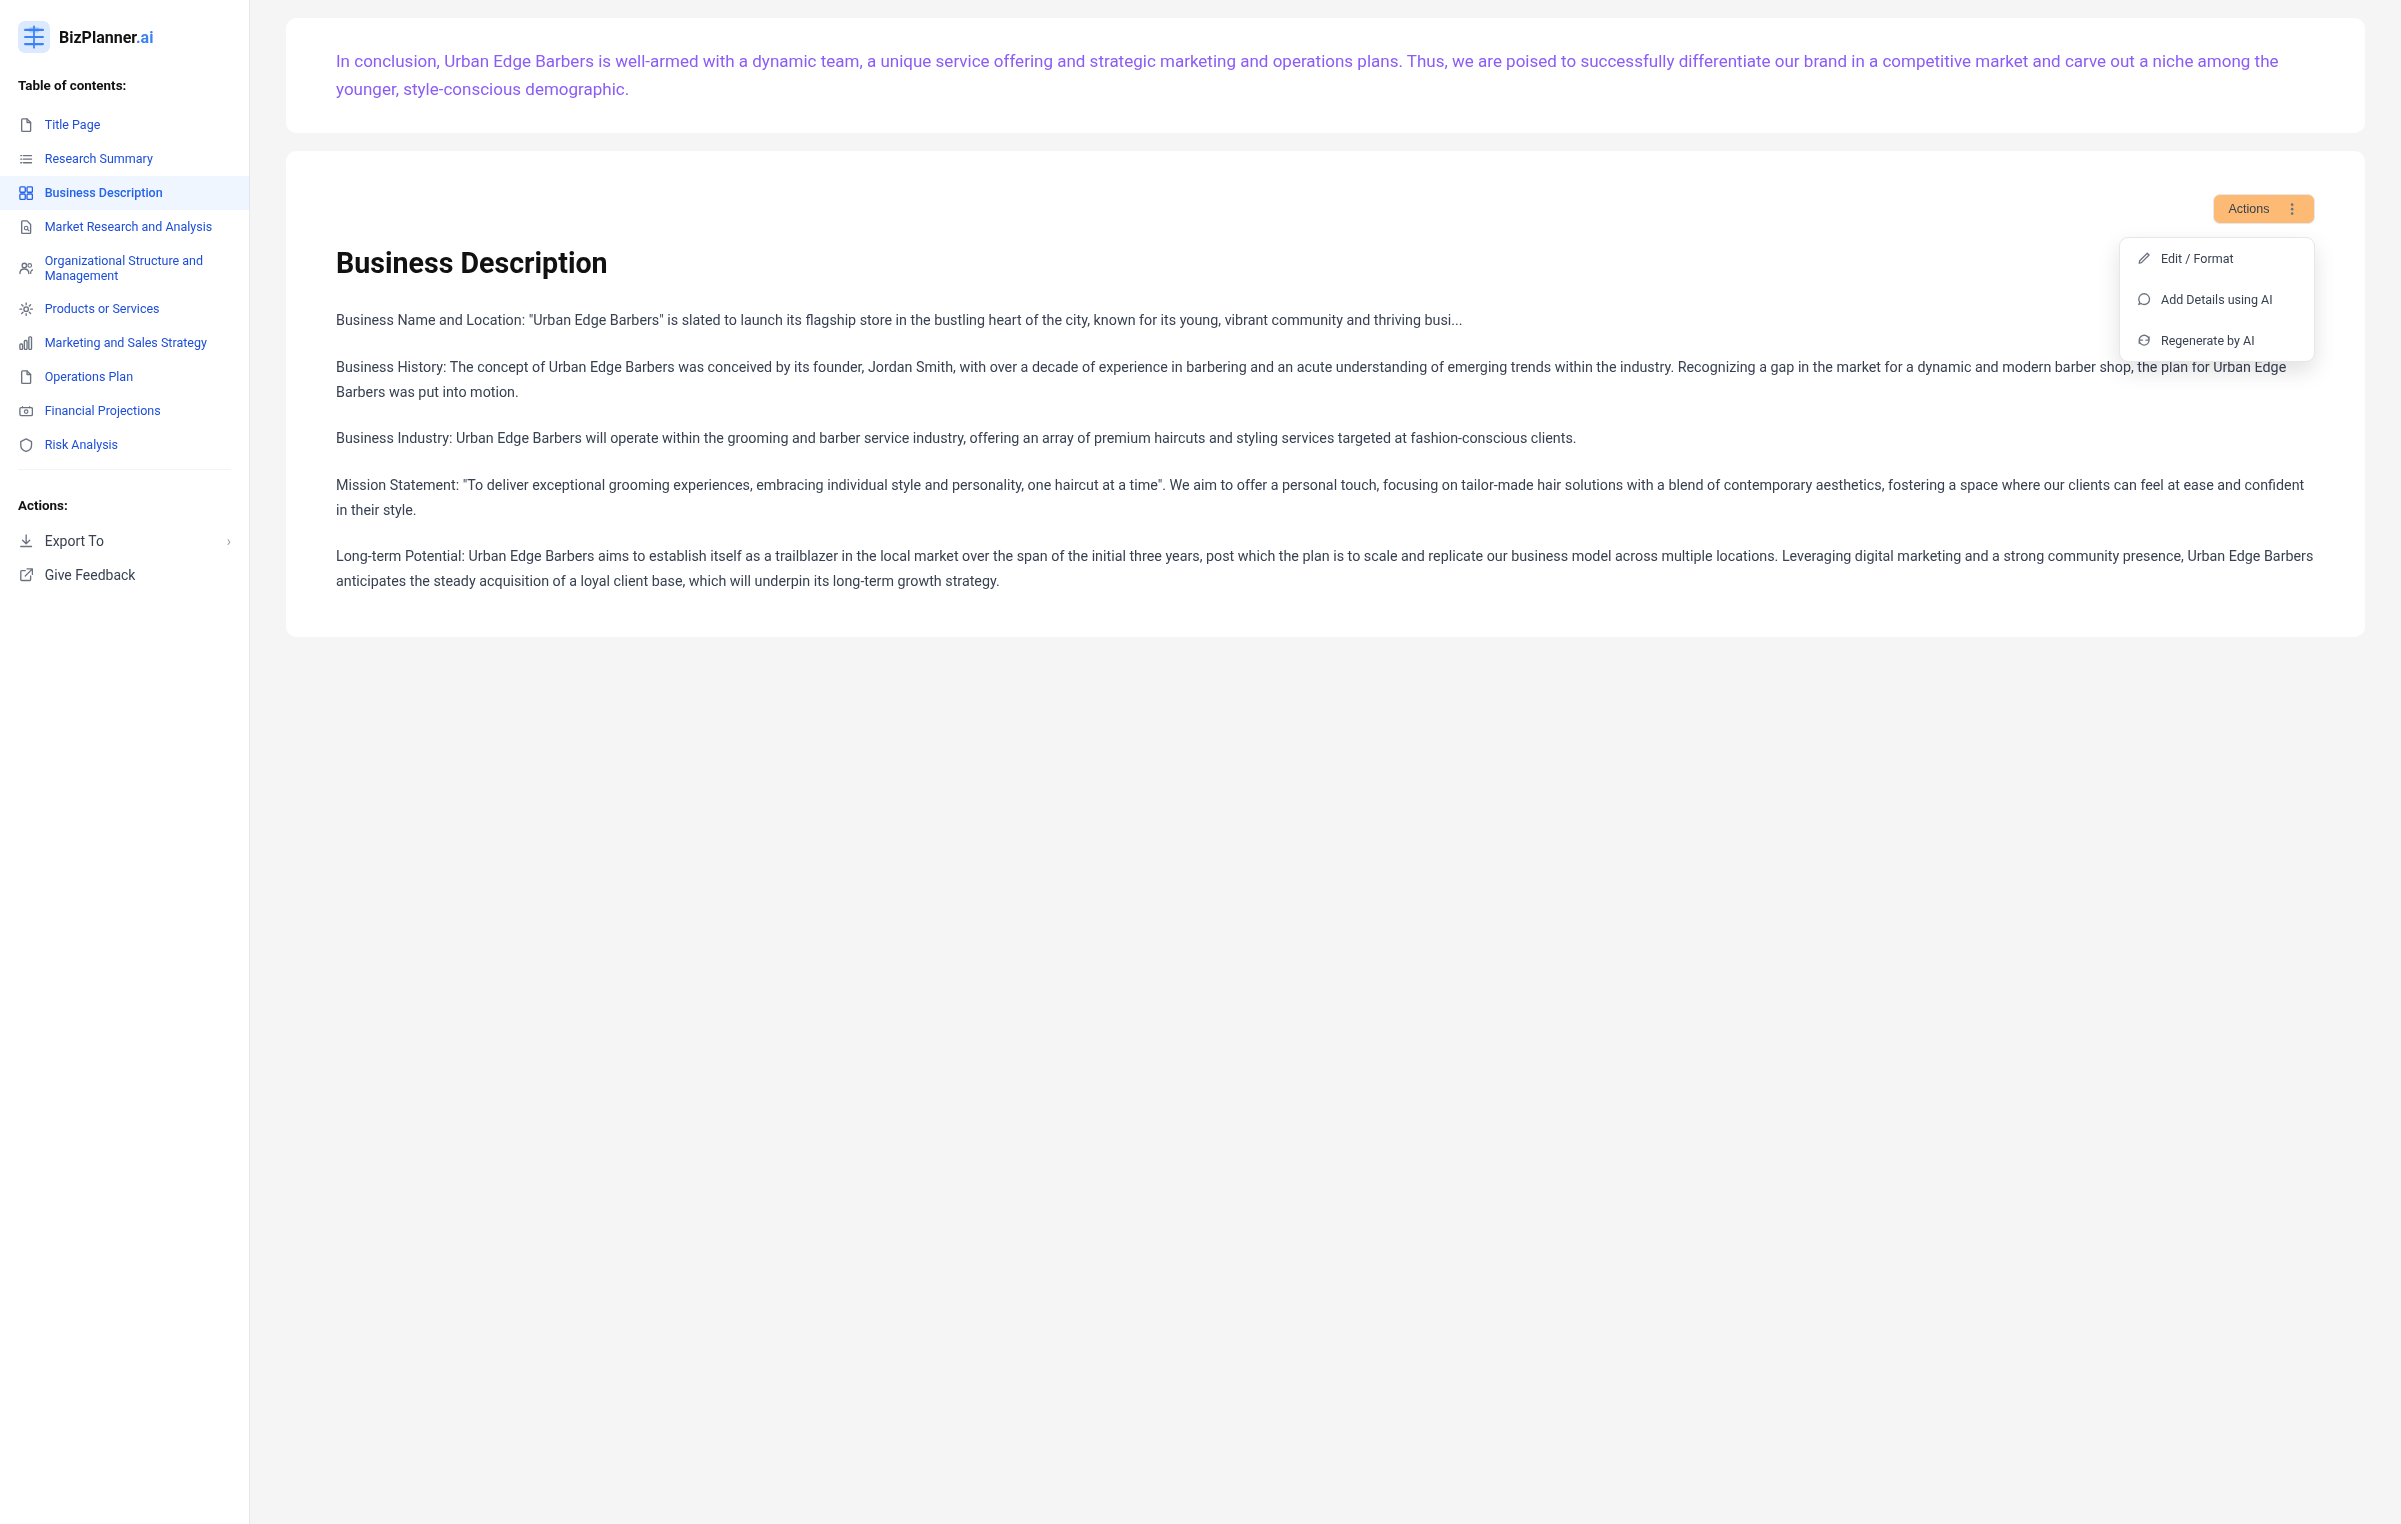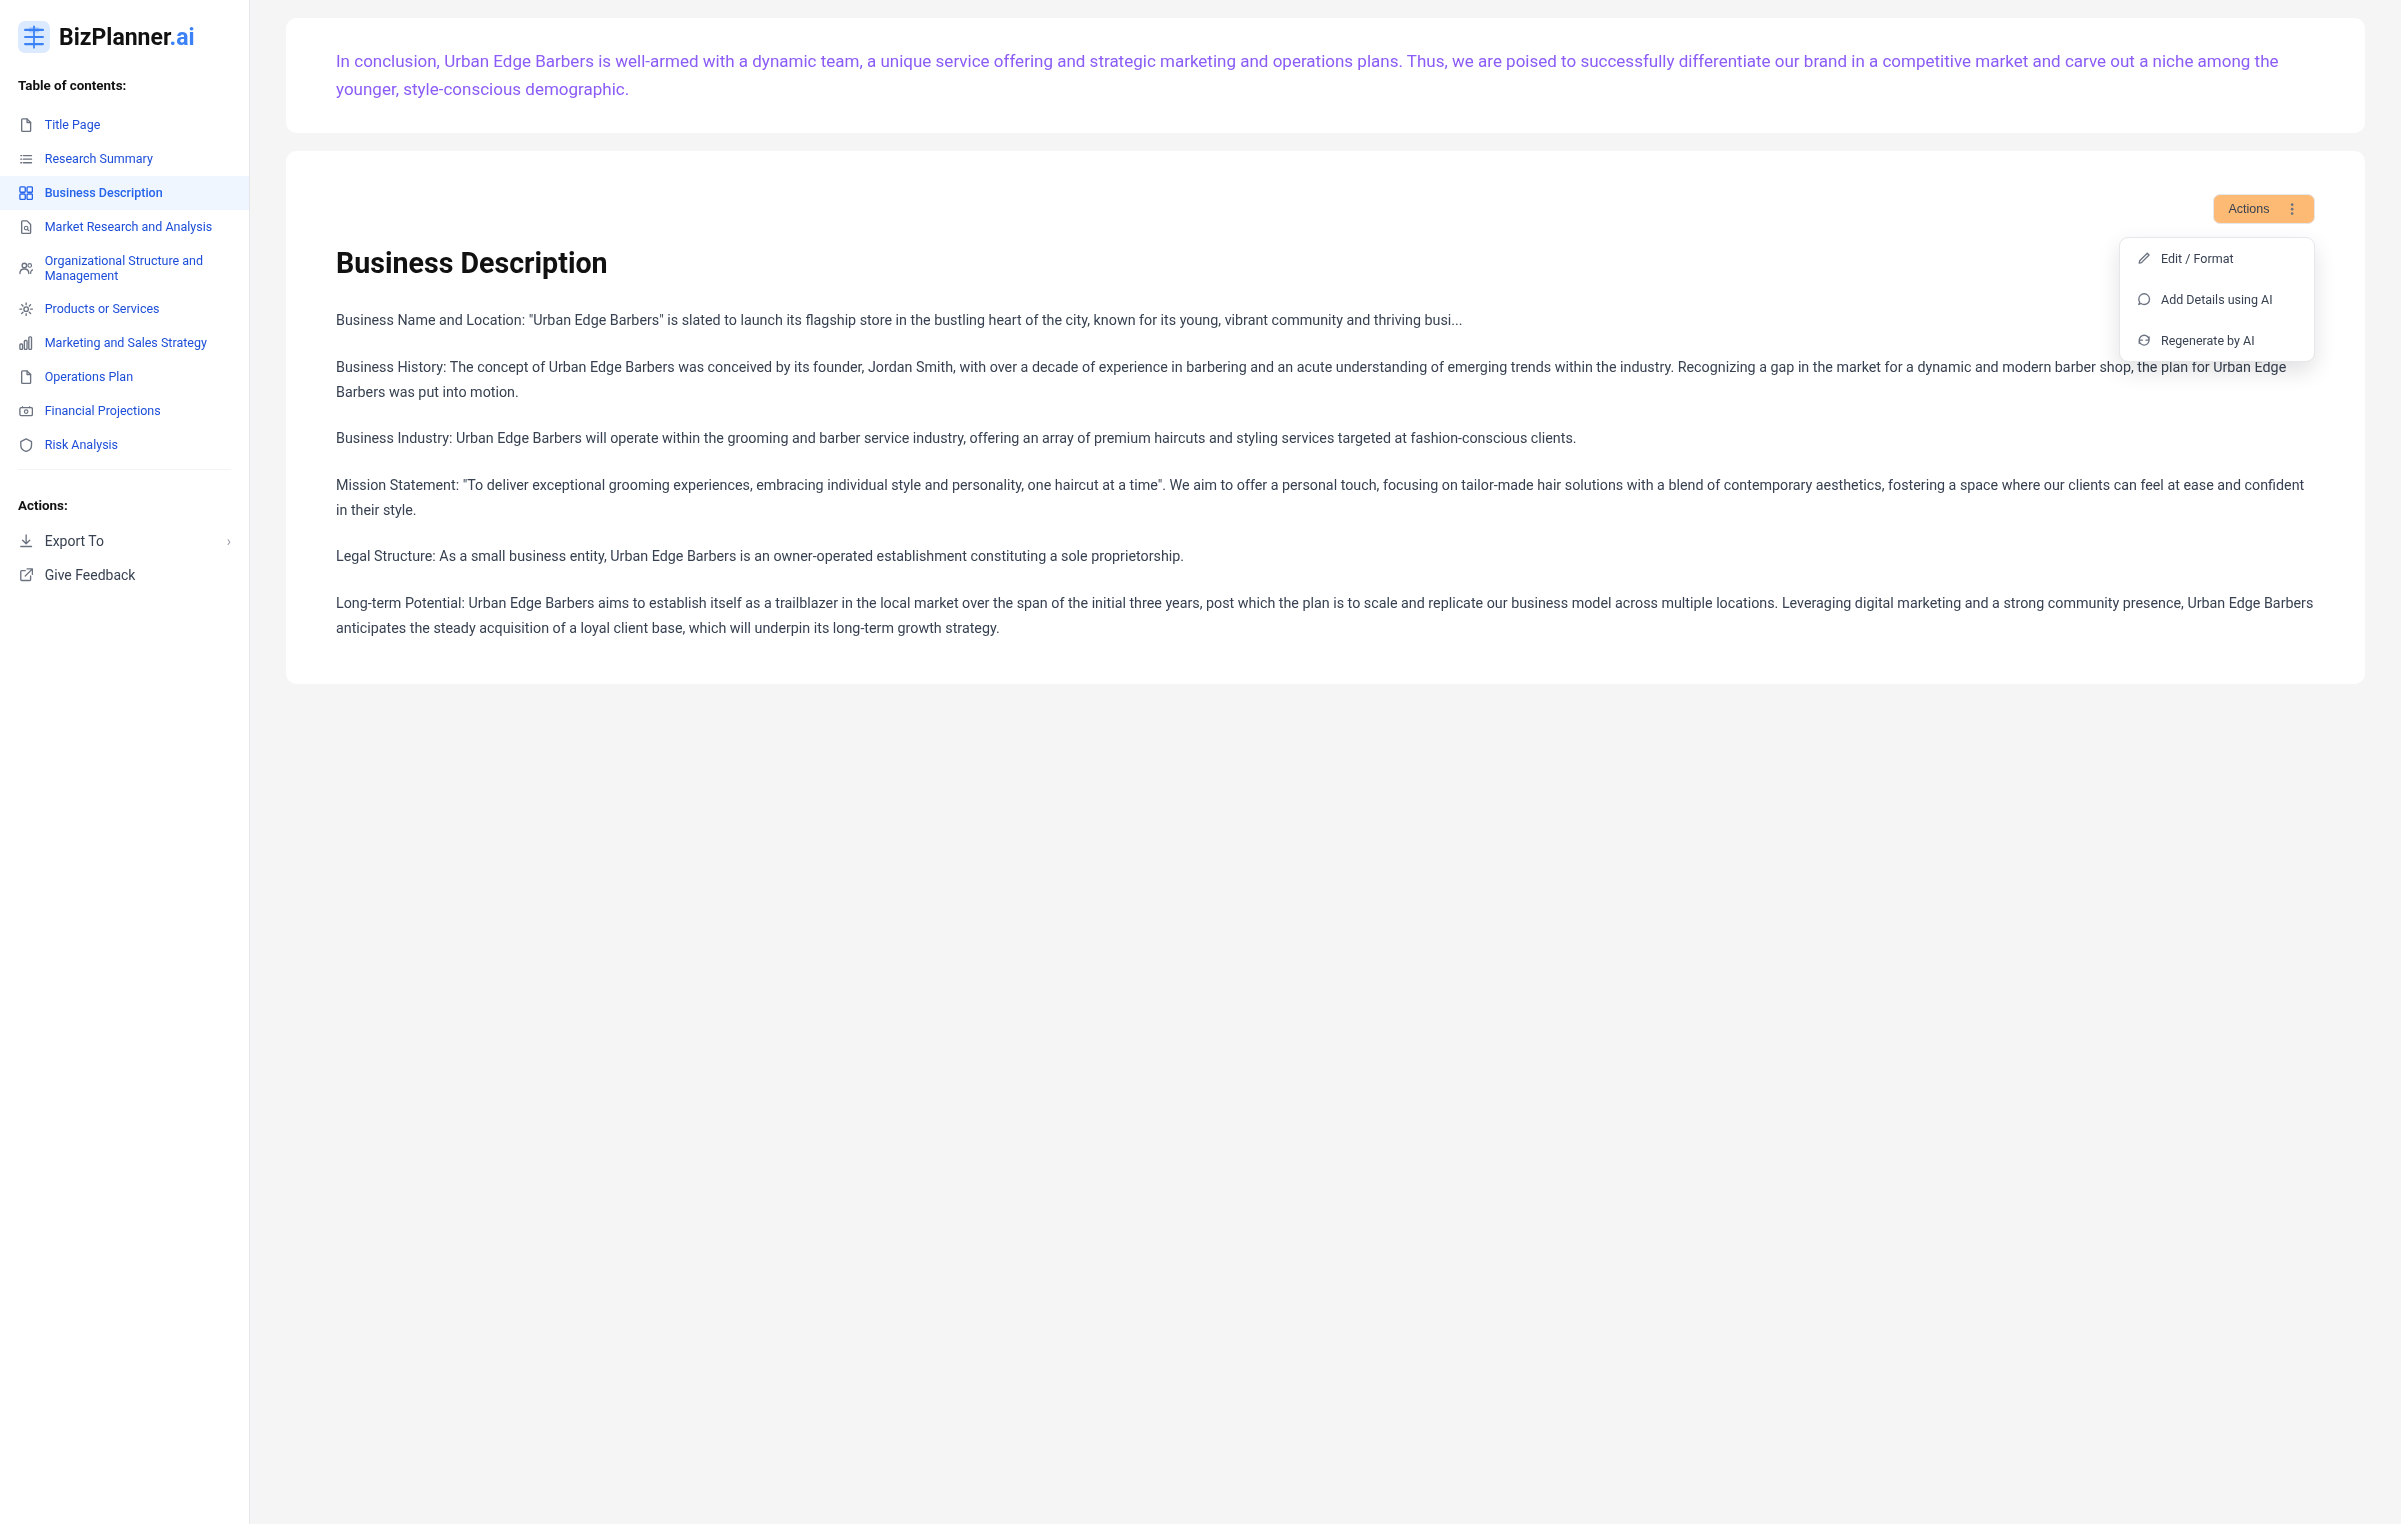--- a/index.html
+++ b/index.html
@@ -215,21 +215,21 @@
 <body>
 
 <nav class="sidebar">
   <div class="logo-area">
     <svg class="logo-icon" viewBox="0 0 36 36" fill="none">
       <rect width="36" height="36" rx="8" fill="#dbeafe"></rect>
       <path d="M8 10h20M8 18h20M8 26h20" stroke="#3b82f6" stroke-width="2.5" stroke-linecap="round"></path>
       <rect x="12" y="7" width="12" height="6" rx="2" fill="#3b82f6" opacity="0.3"></rect>
       <path d="M18 6v24" stroke="#3b82f6" stroke-width="2" stroke-linecap="round"></path>
     </svg>
-    <div style="font-size:23px;font-weight:700;color:#111;">
+    <div style="font-size:16px;font-weight:700;color:#111;">
       BizPlanner<span style="color:#3b82f6;">.ai</span>
     </div>
   </div>
 
   <div class="toc-label">Table of contents:</div>
 
   <div id="nav-items-container">
       <div class="nav-item">
     <span class="nav-icon">
           <svg width="14.3" height="14.3" viewBox="0 0 16 16" fill="none">
@@ -399,19 +399,18 @@
       </div>
     </div>
 
     <h1 class="section-title">Business Description</h1>
 
     <div id="paragraphs-container">
         <p class="section-paragraph">Business Name and Location: "Urban Edge Barbers" is slated to launch its flagship store in the bustling heart of the city, known for its young, vibrant community and thriving busi...</p>
         <p class="section-paragraph">Business History: The concept of Urban Edge Barbers was conceived by its founder, Jordan Smith, with over a decade of experience in barbering and an acute understanding of emerging trends within the industry. Recognizing a gap in the market for a dynamic and modern barber shop, the plan for Urban Edge Barbers was put into motion.</p>
         <p class="section-paragraph">Business Industry: Urban Edge Barbers will operate within the grooming and barber service industry, offering an array of premium haircuts and styling services targeted at fashion-conscious clients.</p>
         <p class="section-paragraph">Mission Statement: "To deliver exceptional grooming experiences, embracing individual style and personality, one haircut at a time". We aim to offer a personal touch, focusing on tailor-made hair solutions with a blend of contemporary aesthetics, fostering a space where our clients can feel at ease and confident in their style.</p>
-        <p class="section-paragraph">Legal Structure: As a small business entity, Urban Edge Barbers is an owner-operated establishment constituting a sole proprietorship.</p>
         <p class="section-paragraph">Long-term Potential: Urban Edge Barbers aims to establish itself as a trailblazer in the local market over the span of the initial three years, post which the plan is to scale and replicate our business model across multiple locations. Leveraging digital marketing and a strong community presence, Urban Edge Barbers anticipates the steady acquisition of a loyal client base, which will underpin its long-term growth strategy.</p>
       </div>
   </div>
 
 </main>
 
 
 </body></html>

